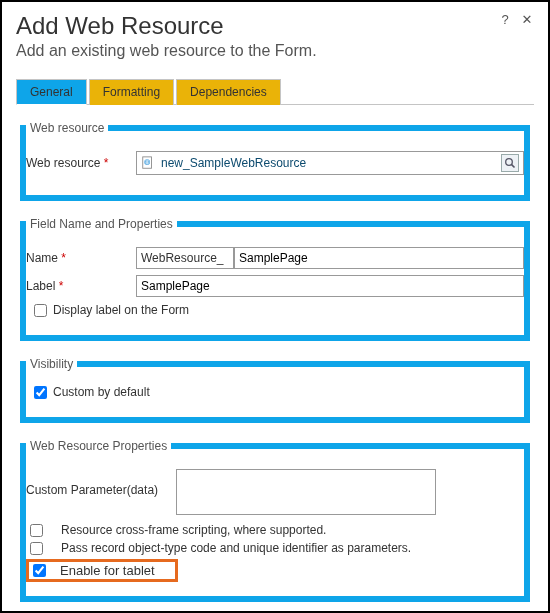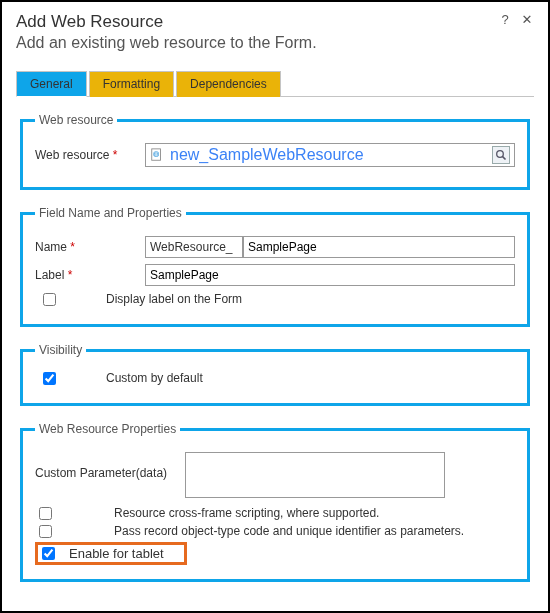--- a/index.html
+++ b/index.html
@@ -8,57 +8,57 @@
     font-family: "Segoe UI", Arial, sans-serif;
     background: #fff;
     width: 550px;
     height: 613px;
     border: 2px solid #000;
     padding: 10px 14px;
     font-size: 13px;
     color: #333;
   }
   .header { display: flex; align-items: flex-start; }
-  .title { font-size: 17px; font-weight: 300; color: #333; flex: 1; }
+  .title { font-size: 24px; font-weight: 300; color: #333; flex: 1; }
   .help-icon, .close-icon {
     width: 14px; height: 14px; display: inline-flex; align-items: center;
     justify-content: center; font-size: 13px; color: #555; margin-left: 8px;
     cursor: pointer;
   }
   .subtitle { font-size: 16px; color: #555; margin: 2px 0 18px; }
   .tabs { display: flex; border-bottom: 1px solid #c4c4c4; }
   .tab {
     padding: 5px 13px; font-size: 12px; border: 1px solid #c4c4c4;
     border-bottom: none; margin-right: 2px; cursor: pointer;
     background: #eab308; position: relative; bottom: -1px;
   }
   .tab.active { background: #0ea5e9; border-bottom: 1px solid #fff; }
   fieldset {
-    border: 3px solid #0ea5e9; margin: 16px 4px 0; padding: 10px 12px 14px;
+    border: 6px solid #0ea5e9; margin: 16px 4px 0; padding: 10px 0 14px;
   }
   legend { font-size: 12px; color: #555; padding: 0 4px; }
   .row { display: flex; align-items: center; margin: 6px 0; }
   .label-col { width: 110px; font-size: 12px; }
   .req { color: #c00; }
   .lookup {
     flex: 1; display: flex; align-items: center; border: 1px solid #999;
     padding: 2px 4px; background: #fff; height: 24px;
   }
   .lookup .icon-doc { width: 14px; height: 14px; margin-right: 6px; }
-  .lookup .link { color: #3b82f6; font-size: 16px; cursor: pointer; }
+  .lookup .link { color: #0c4a6e; font-size: 12px; cursor: pointer; }
   .lookup .spacer { flex: 1; }
   .search-btn { width: 18px; height: 18px; cursor: pointer; }
   input.text, textarea.text {
     border: 1px solid #999; font-family: inherit; font-size: 12px;
     padding: 3px 4px; background: #fff; height: 22px;
   }
   .name-prefix { width: 98px; background: #bfdfff; color: #333; }
   .name-value { flex: 1; }
   .label-value { flex: 1; }
-  .check-row { display: flex; align-items: center; margin: 4px 0; font-size: 12px; gap: 44px; }
+  .check-row { display: flex; align-items: center; margin: 4px 0; font-size: 12px; }
   .check-row input { margin: 0 6px 0 0; width: 13px; height: 13px; }
   .check-row.indent { padding-left: 8px; }
   .custom-param textarea { width: 260px; height: 46px; resize: none; }
   .highlight {
     border: 3px solid #e66a1f; padding: 1px 4px; display: flex;
     align-items: center; width: 152px; margin-top: 2px;
   }
   .highlight input { margin: 0 14px 0 0; }
   .wrp-checks .check-row { padding-left: 4px; }
   .wrp-checks .check-row input { margin-right: 18px; }

